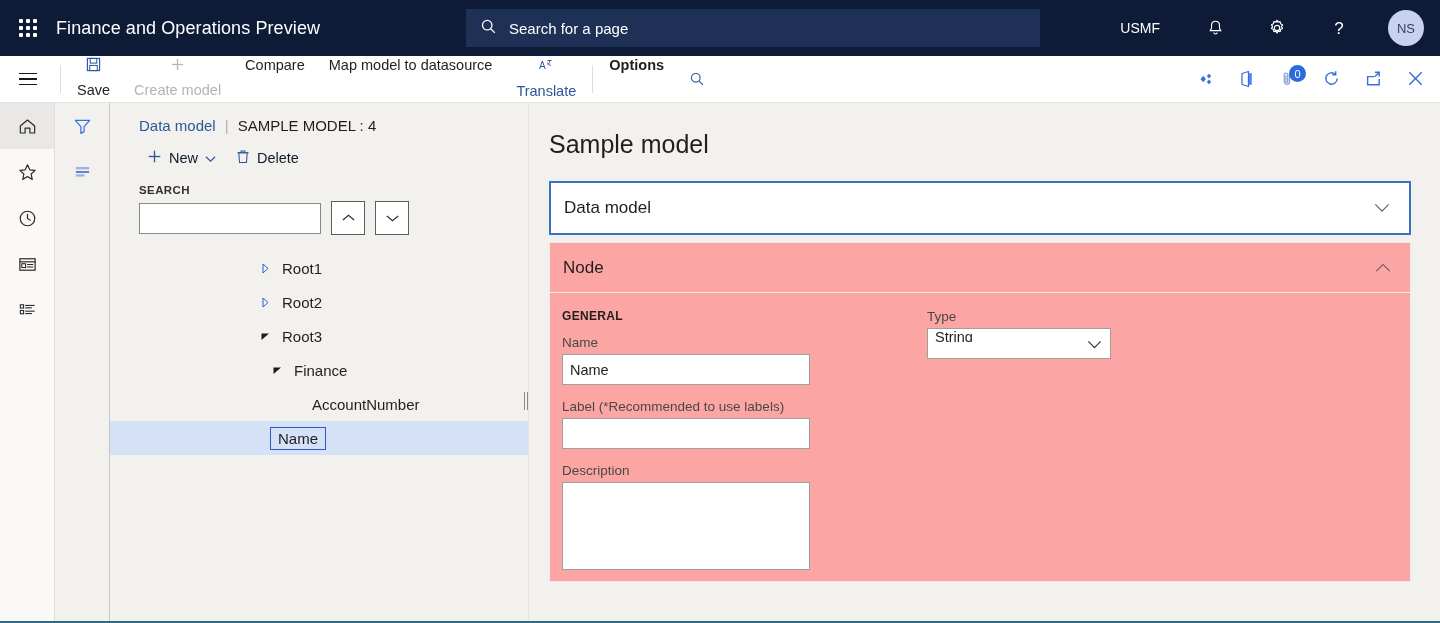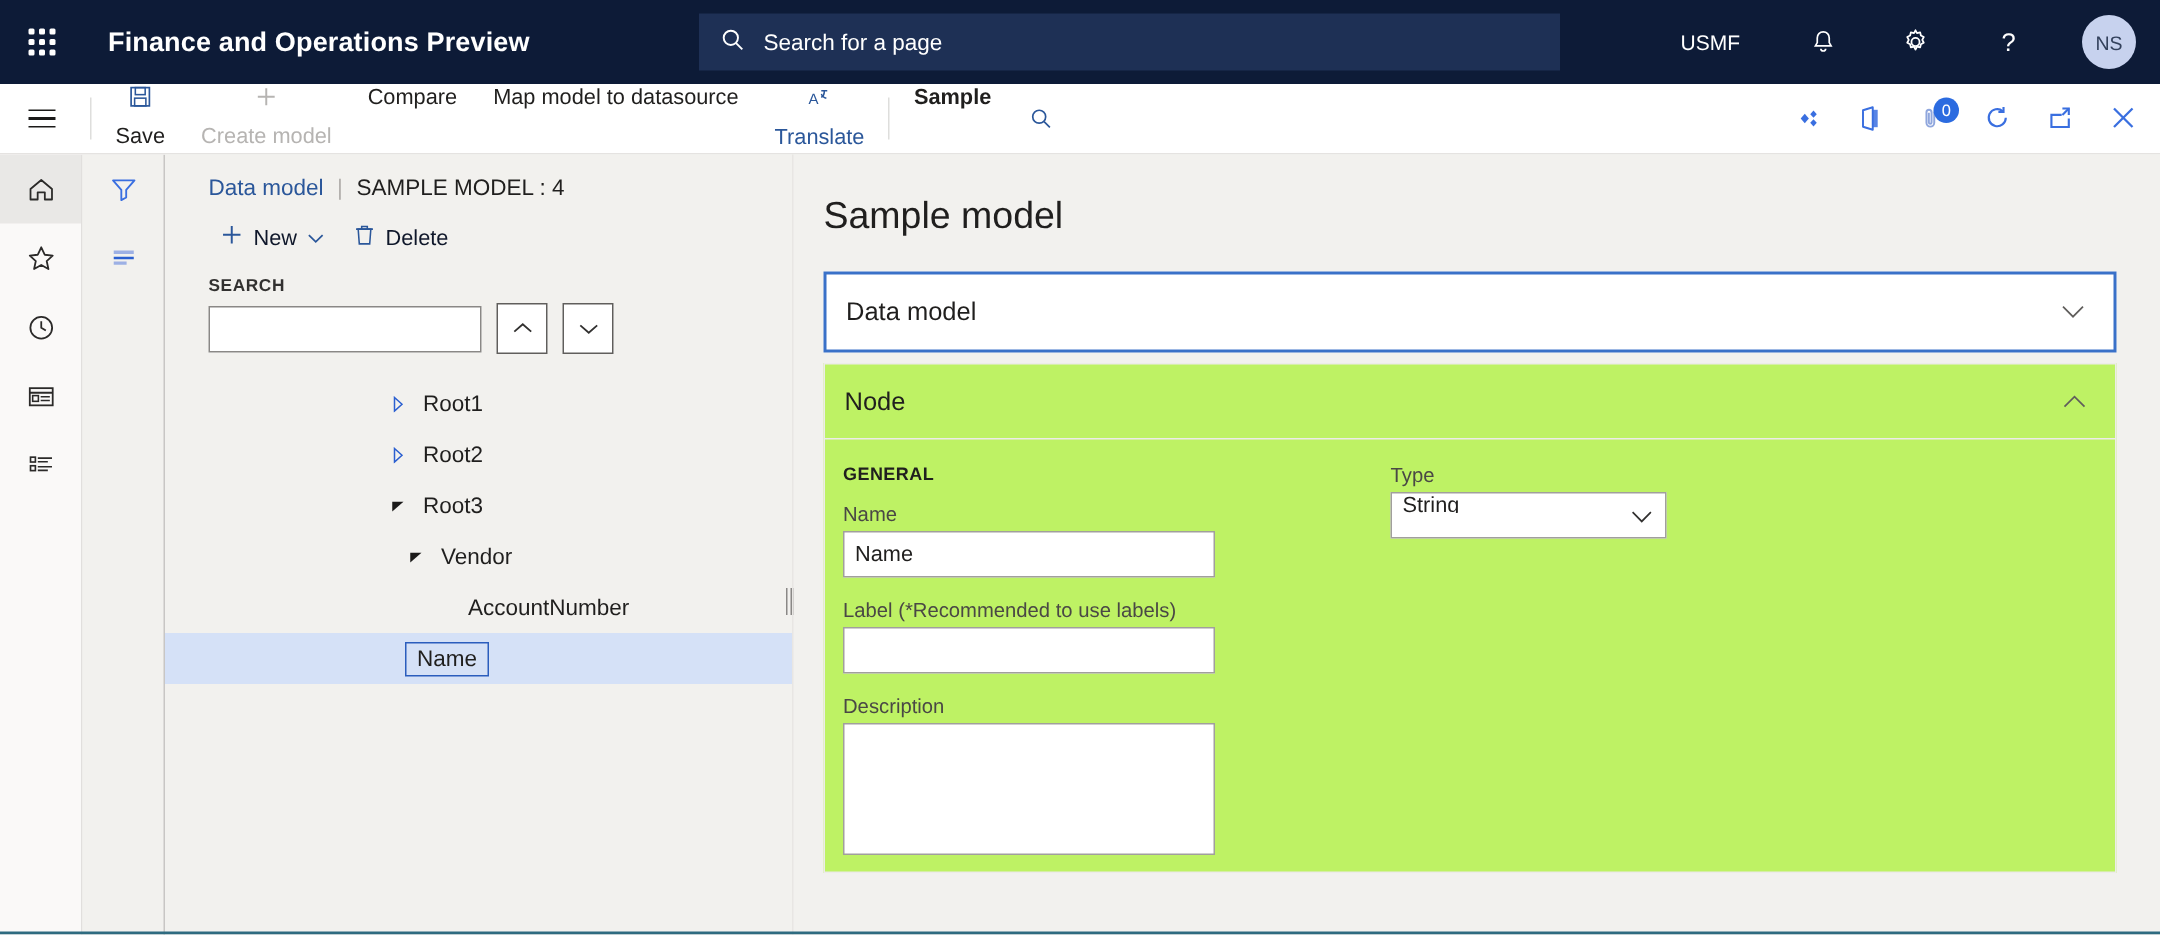--- a/index.html
+++ b/index.html
@@ -35,23 +35,23 @@
     display: grid;
     grid-template-columns: repeat(3, 4px);
     grid-template-rows: repeat(3, 4px);
     gap: 3px;
   }
   .waffle .grid i {
     display: block; width: 4px; height: 4px; background: #ffffff; border-radius: 1px;
   }
   .app-title {
     font-size: 18px;
-    font-weight: bold;
+    font-weight: normal;
     letter-spacing: .1px;
-    margin-left: 16px;
+    margin-left: 0;
     white-space: nowrap;
     cursor: pointer;
   }
   .global-search {
     position: absolute;
     left: 466px;
     top: 9px;
     width: 574px;
     height: 38px;
     background: #1e3055;
@@ -245,21 +245,21 @@
   }
   .card-head {
     height: 100%;
     display: flex; align-items: center; justify-content: space-between;
     padding: 0 19px 0 13px;
     font-size: 17px; color: #201f1e; cursor: pointer;
     box-sizing: border-box;
   }
   .card2 {
     margin: 7px 29px 0 15px;
-    background: #bef264;
+    background: #fca5a5;
     border: 1px solid #edebe9;
     box-sizing: border-box;
     height: 340px;
   }
   .card2-head {
     height: 50px;
     display: flex; align-items: center; justify-content: space-between;
     padding: 0 19px 0 13px;
     font-size: 17px; color: #201f1e; cursor: pointer;
     border-bottom: 1px solid #edebe9;
@@ -403,21 +403,21 @@
             <text x="1" y="12" font-size="10" fill="#2b579a" font-family="Liberation Sans">A</text>
             <path d="M9.5 3.5h4M11.5 3.5v1c0 1.6-1 2.8-2 3.4" fill="none" stroke="#2b579a" stroke-width="1"></path>
             <path d="M9.6 5.6c.3 1.2 1.4 2.4 3.3 2.9" fill="none" stroke="#2b579a" stroke-width="1"></path>
           </svg>
       </span>
       <span>Translate</span>
     </div>
 
     <div class="cmd-sep"></div>
 
-    <div class="cmd-item bold">Sample</div>
+    <div class="cmd-item bold">Options</div>
 
     <div class="cmd-icon">
       <svg width="16" height="16" viewBox="0 0 20 20">
           <circle cx="8.5" cy="8.5" r="5.4" fill="none" stroke="#2b579a" stroke-width="1.4"></circle>
           <line x1="12.6" y1="12.6" x2="17.4" y2="17.4" stroke="#2b579a" stroke-width="1.4"></line>
         </svg>
     </div>
 
     <div class="cmdbar-right">
       <div class="cmd-icon">
@@ -596,21 +596,21 @@
             </span>
             <span class="tlabel" style="margin-left:8px">Root3</span>
           </div>
 
           <div class="tnode" style="padding-left:158px">
             <span class="twist">
               <svg width="11" height="11" viewBox="0 0 11 11">
                   <path d="M1.5 2.5h7.5L1.5 9z" fill="#1b1a19"></path>
                 </svg>
             </span>
-            <span class="tlabel" style="margin-left:8px">Vendor</span>
+            <span class="tlabel" style="margin-left:8px">Finance</span>
           </div>
 
           <div class="tnode" style="padding-left:202px">
             <span class="tlabel">AccountNumber</span>
           </div>
 
           <div class="tnode selected" style="padding-left:0">
             <span style="display:inline-block;width:160px"></span>
             <span class="tlabel boxed">Name</span>
           </div>

